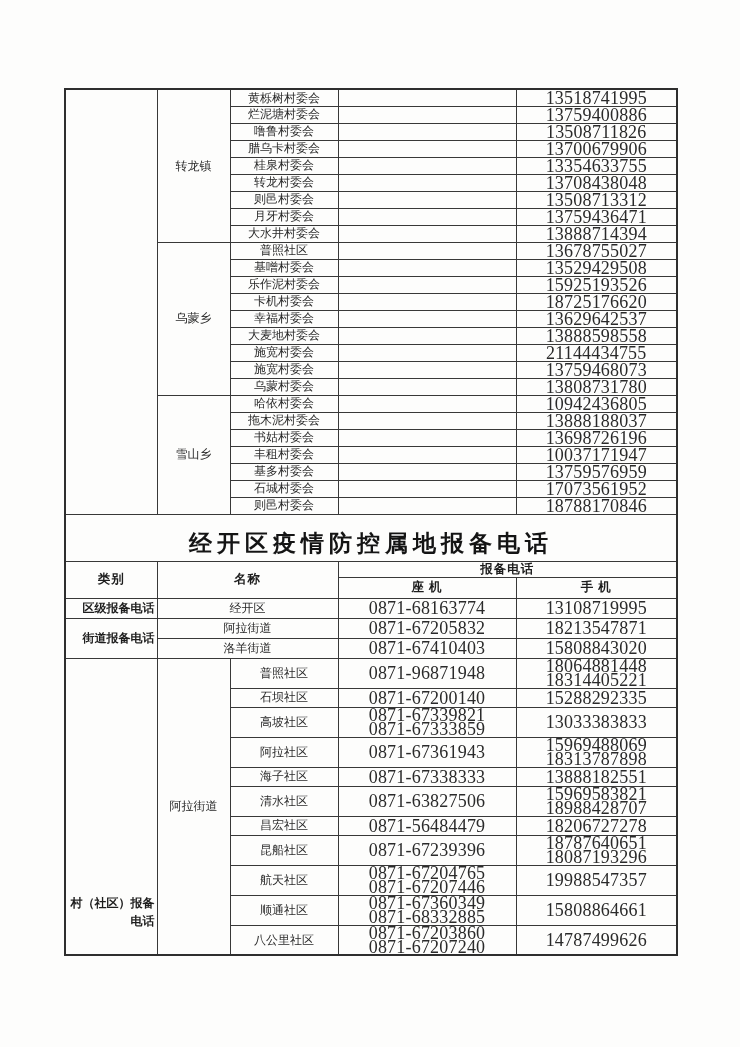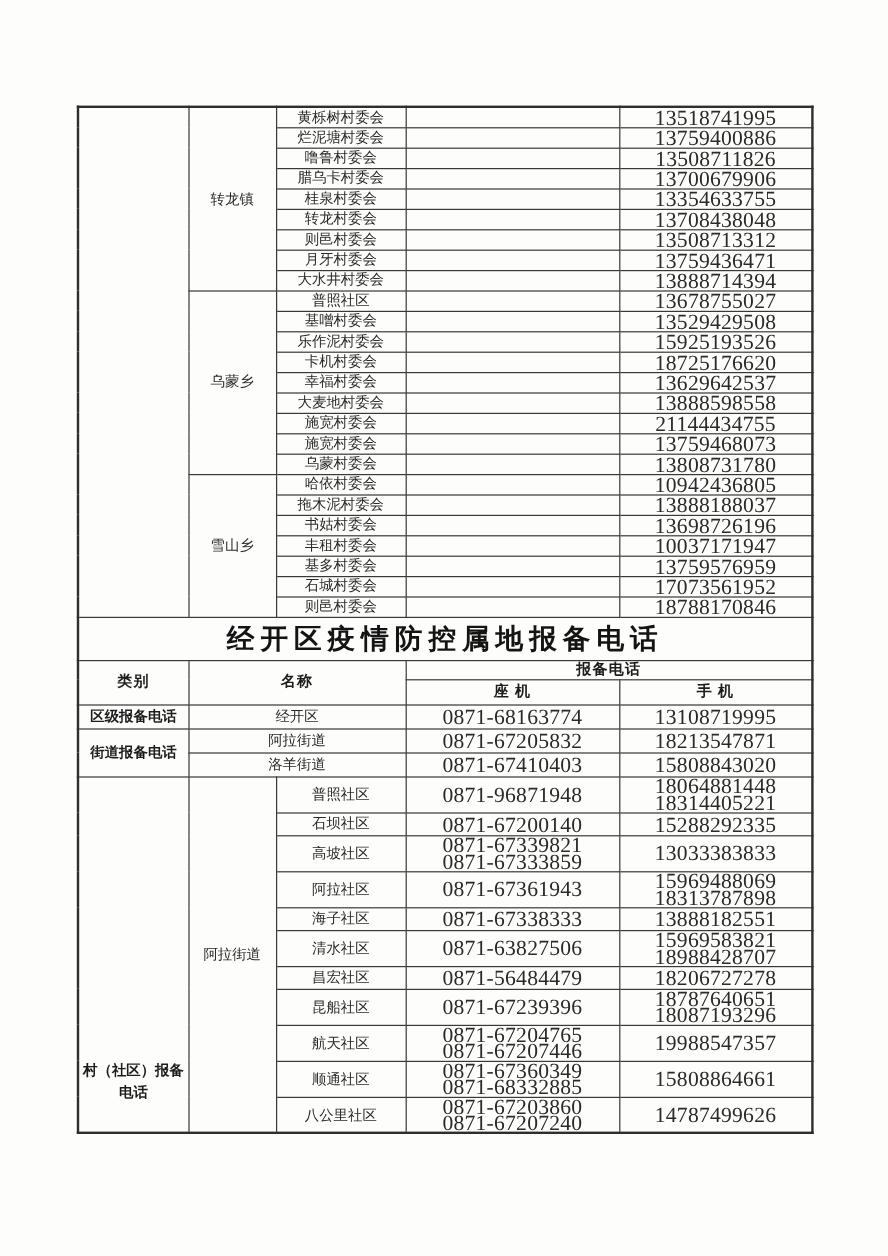--- a/index.html
+++ b/index.html
@@ -21,24 +21,24 @@
     padding:0 2px;font-size:12px;line-height:1.2;
     color:#2a2a2a;overflow:hidden;
     word-break:break-all;
   }
   tr.r17{height:17px;}
   tr.r19{height:19px;}
   tr.r20{height:20px;}
   tr.r30{height:30px;}
   tr.hdr1{height:16px;margin-left:25px;}
   tr.hdr2{height:21px;}
-  .bold{font-weight:bold;color:#1d1d1d;}
+  .bold{font-weight:bold;color:#1d1d1d;text-align:right;}
   .title-row td{
     height:30px;font-size:23px;font-weight:bold;letter-spacing:5px;
-    color:#141414;padding:3px 0 2px 0;
+    color:#141414;padding:14px 0 2px 0;
   }
   .phone{font-size:18px;letter-spacing:0.2px;}
   .phone div{line-height:14px;}
   .cat-low{vertical-align:bottom;padding-bottom:24px;line-height:1.45;}
   .hdr1 td,.hdr2 td{font-weight:bold;color:#1d1d1d;font-size:12.5px;letter-spacing:1px;}
 </style>
 </head>
 <body>
 
 <div class="sheet">

